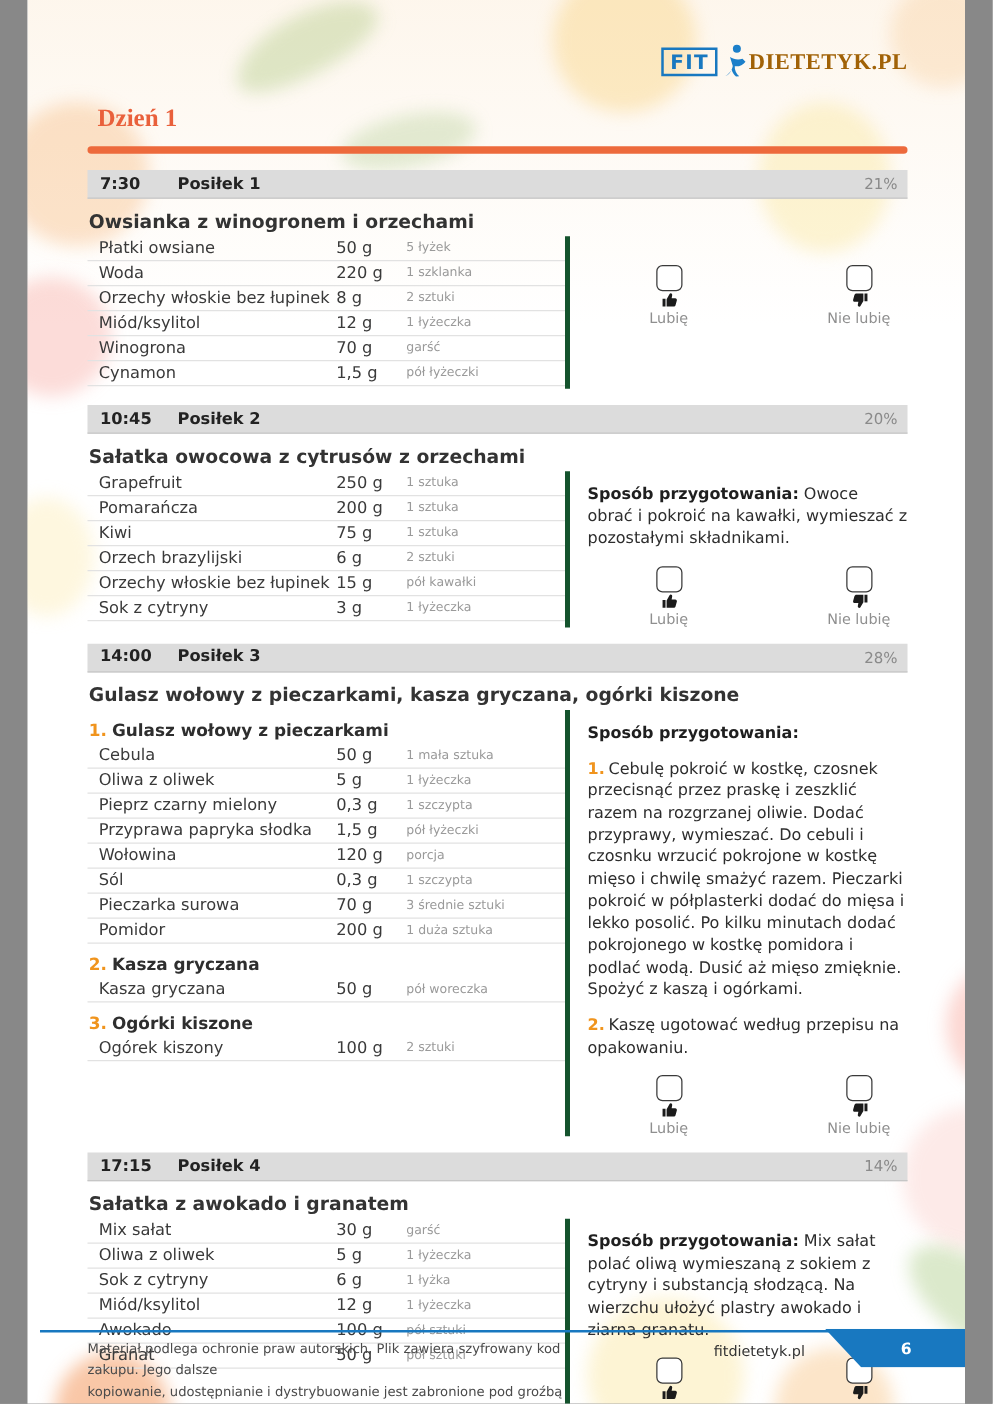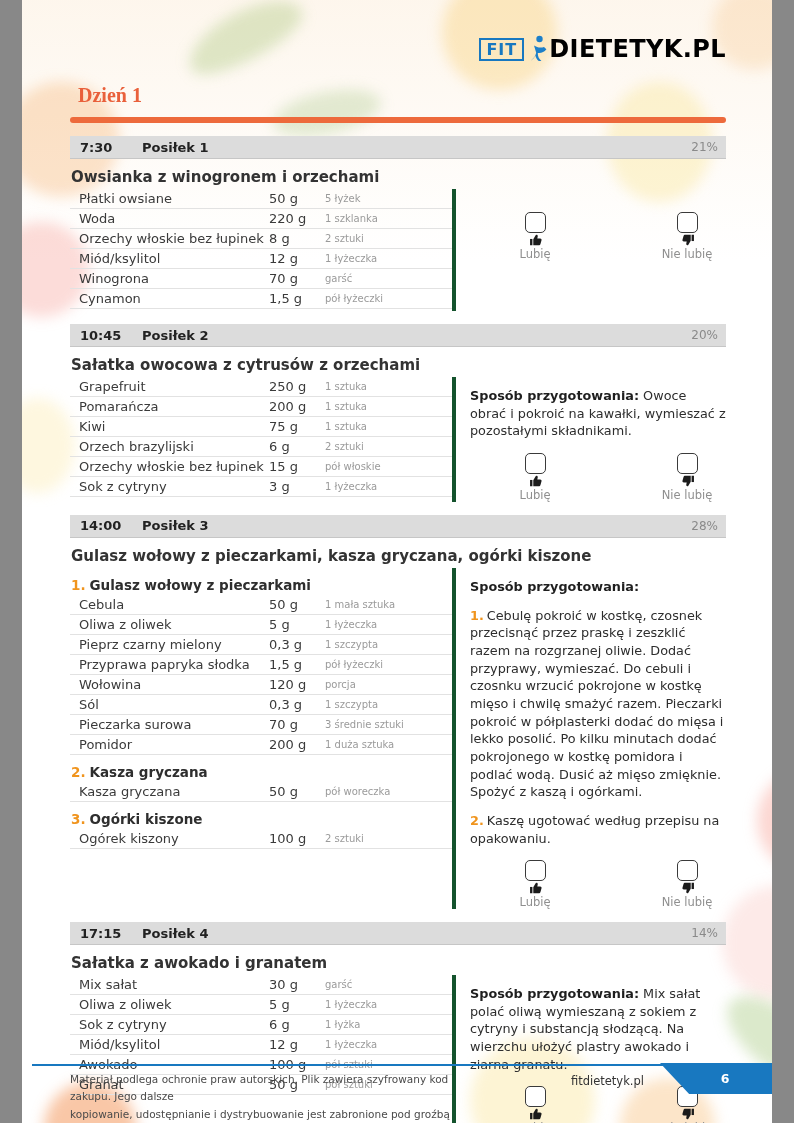--- a/index.html
+++ b/index.html
@@ -30,21 +30,21 @@
              background:linear-gradient(180deg, rgba(253,244,232,.8), rgba(255,255,255,0)); }
 
   .content { position:relative; z-index:1; padding:0 46px 0 48px; }
 
   
   .logo-row { display:flex; justify-content:flex-end; align-items:center; padding-top:34px; height:64px; }
   .logo { display:flex; align-items:center; }
   .logo-fit { border:2px solid #1878c0; color:#1878c0; font-weight:bold; font-size:16px;
               letter-spacing:1px; padding:2px 5px 1px; line-height:1; }
   .logo-person { width:22px; height:28px; margin:0 1px 0 2px; }
-  .logo-rest { color:#000000; font-weight:bold; font-size:24px; letter-spacing:.4px; }
+  .logo-rest { color:#a16207; font-weight:bold; font-size:18px; letter-spacing:.4px;font-family:Liberation Serif, serif; }
 
   
   .day-title { color:#e9603b; font-size:20px; font-weight:bold; margin:20px 0 10px 8px;font-family:Liberation Serif, serif; }
   .accent-bar { height:6px; background:#ed6a3c; border-radius:4px; }
 
   
   .meal { margin-top:13px; }
   .meal-bar { margin-top:3px; height:23px; display:flex; align-items:center;
               background:#dcdcdc; border-bottom:1px solid #c6c6c6; padding:0 8px 0 10px; }
   .meal-time  { font-weight:bold; font-size:13px; color:#222; width:62px; }
@@ -218,21 +218,21 @@
                 <span class="ing-measure">1 sztuka</span>
               </div>
               <div class="ing-row">
                 <span class="ing-name">Orzech brazylijski</span>
                 <span class="ing-amount">6 g</span>
                 <span class="ing-measure">2 sztuki</span>
               </div>
               <div class="ing-row">
                 <span class="ing-name">Orzechy włoskie bez łupinek</span>
                 <span class="ing-amount">15 g</span>
-                <span class="ing-measure">pół włoskie</span>
+                <span class="ing-measure">pół kawałki</span>
               </div>
               <div class="ing-row">
                 <span class="ing-name">Sok z cytryny</span>
                 <span class="ing-amount">3 g</span>
                 <span class="ing-measure">1 łyżeczka</span>
               </div>
             </div>
       <div class="prep">
         <p class="prep-intro"><span class="prep-label">Sposób przygotowania:</span><span class="prep-text"> Owoce obrać i pokroić na kawałki, wymieszać z pozostałymi składnikami.</span></p>
         <div class="prep-steps"></div>

